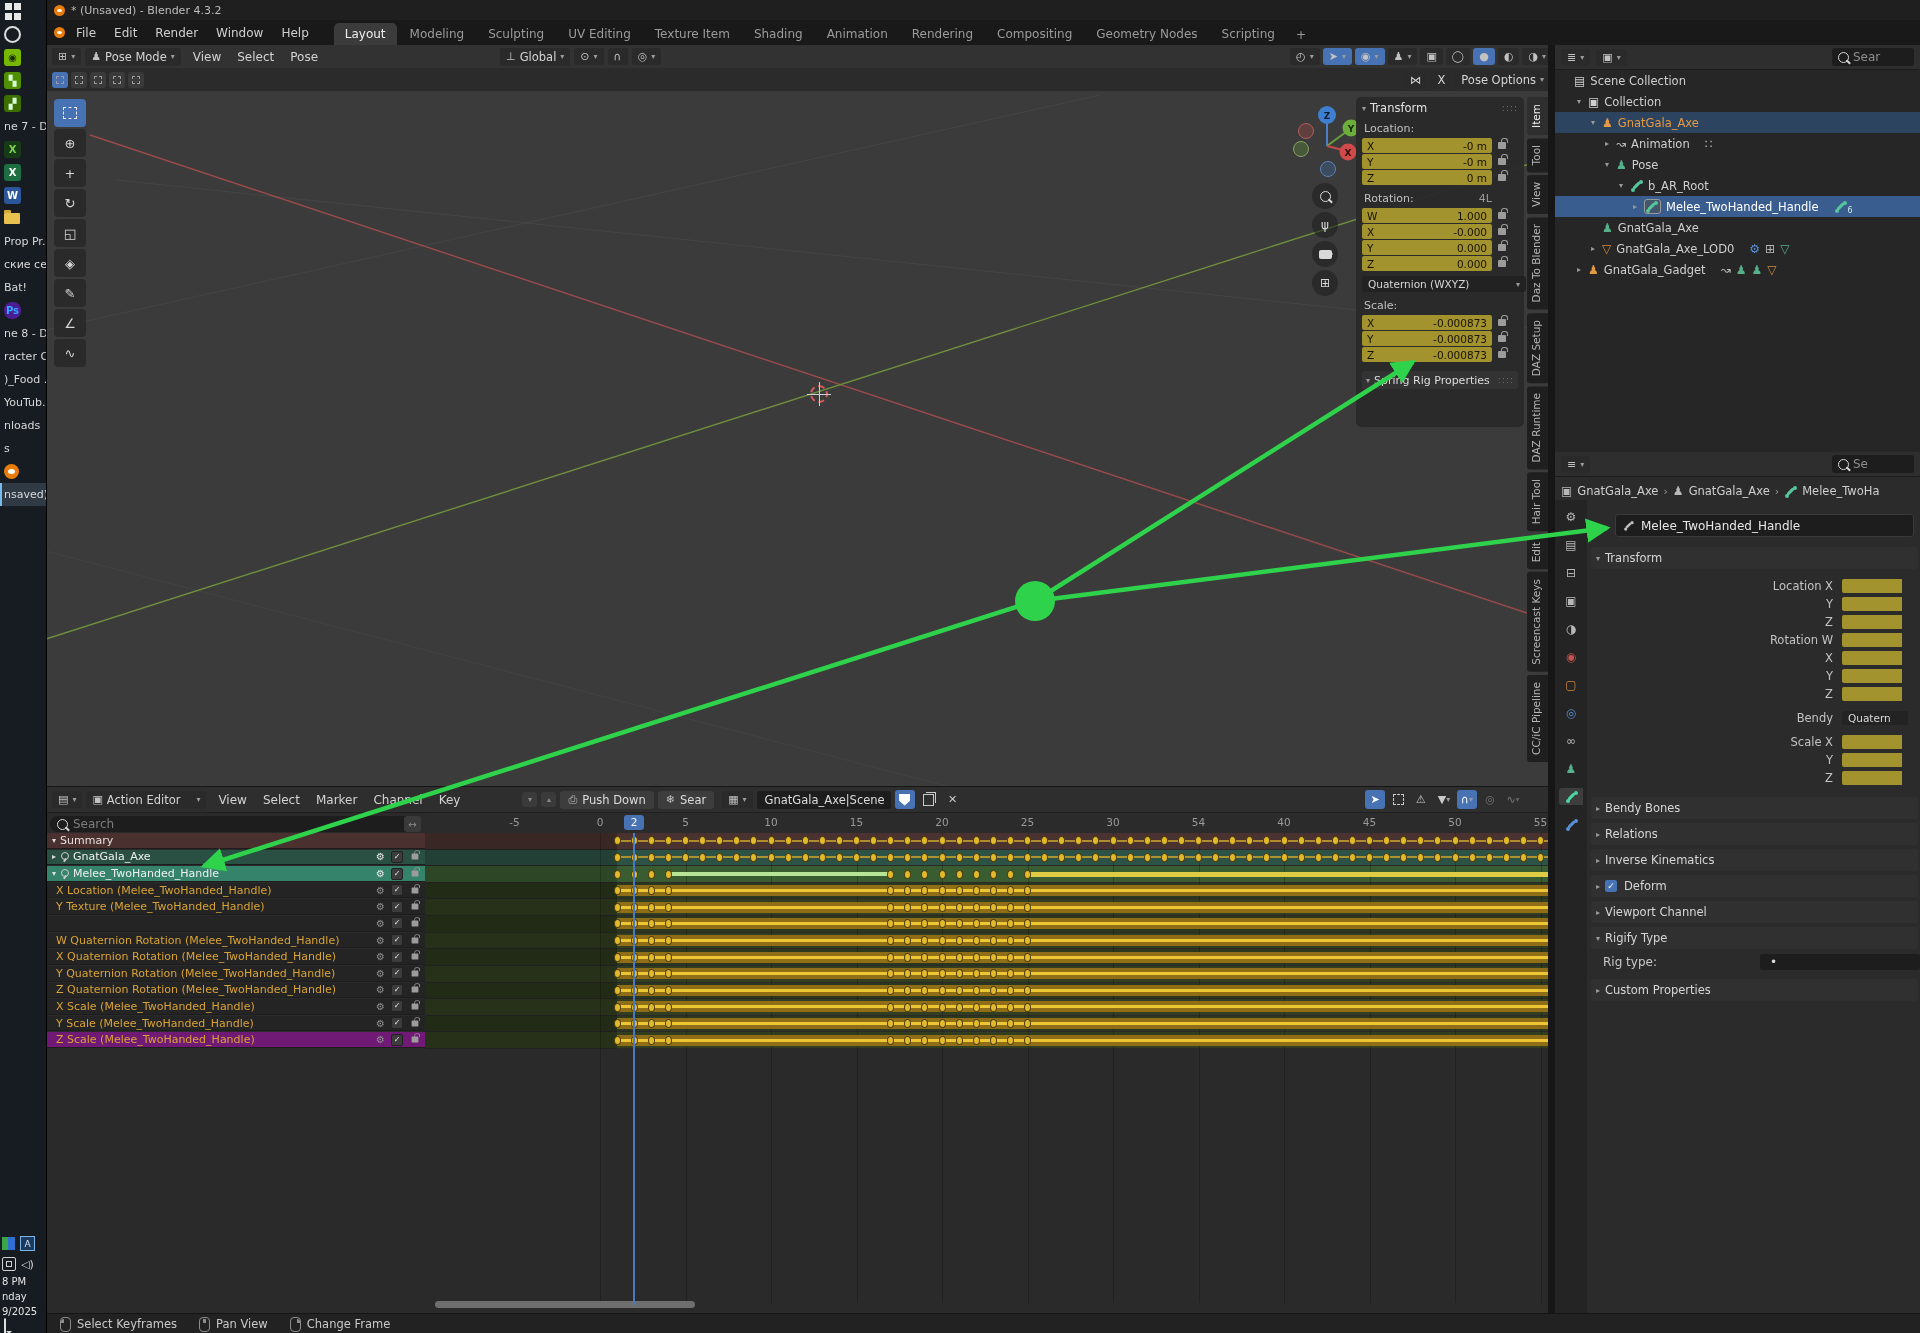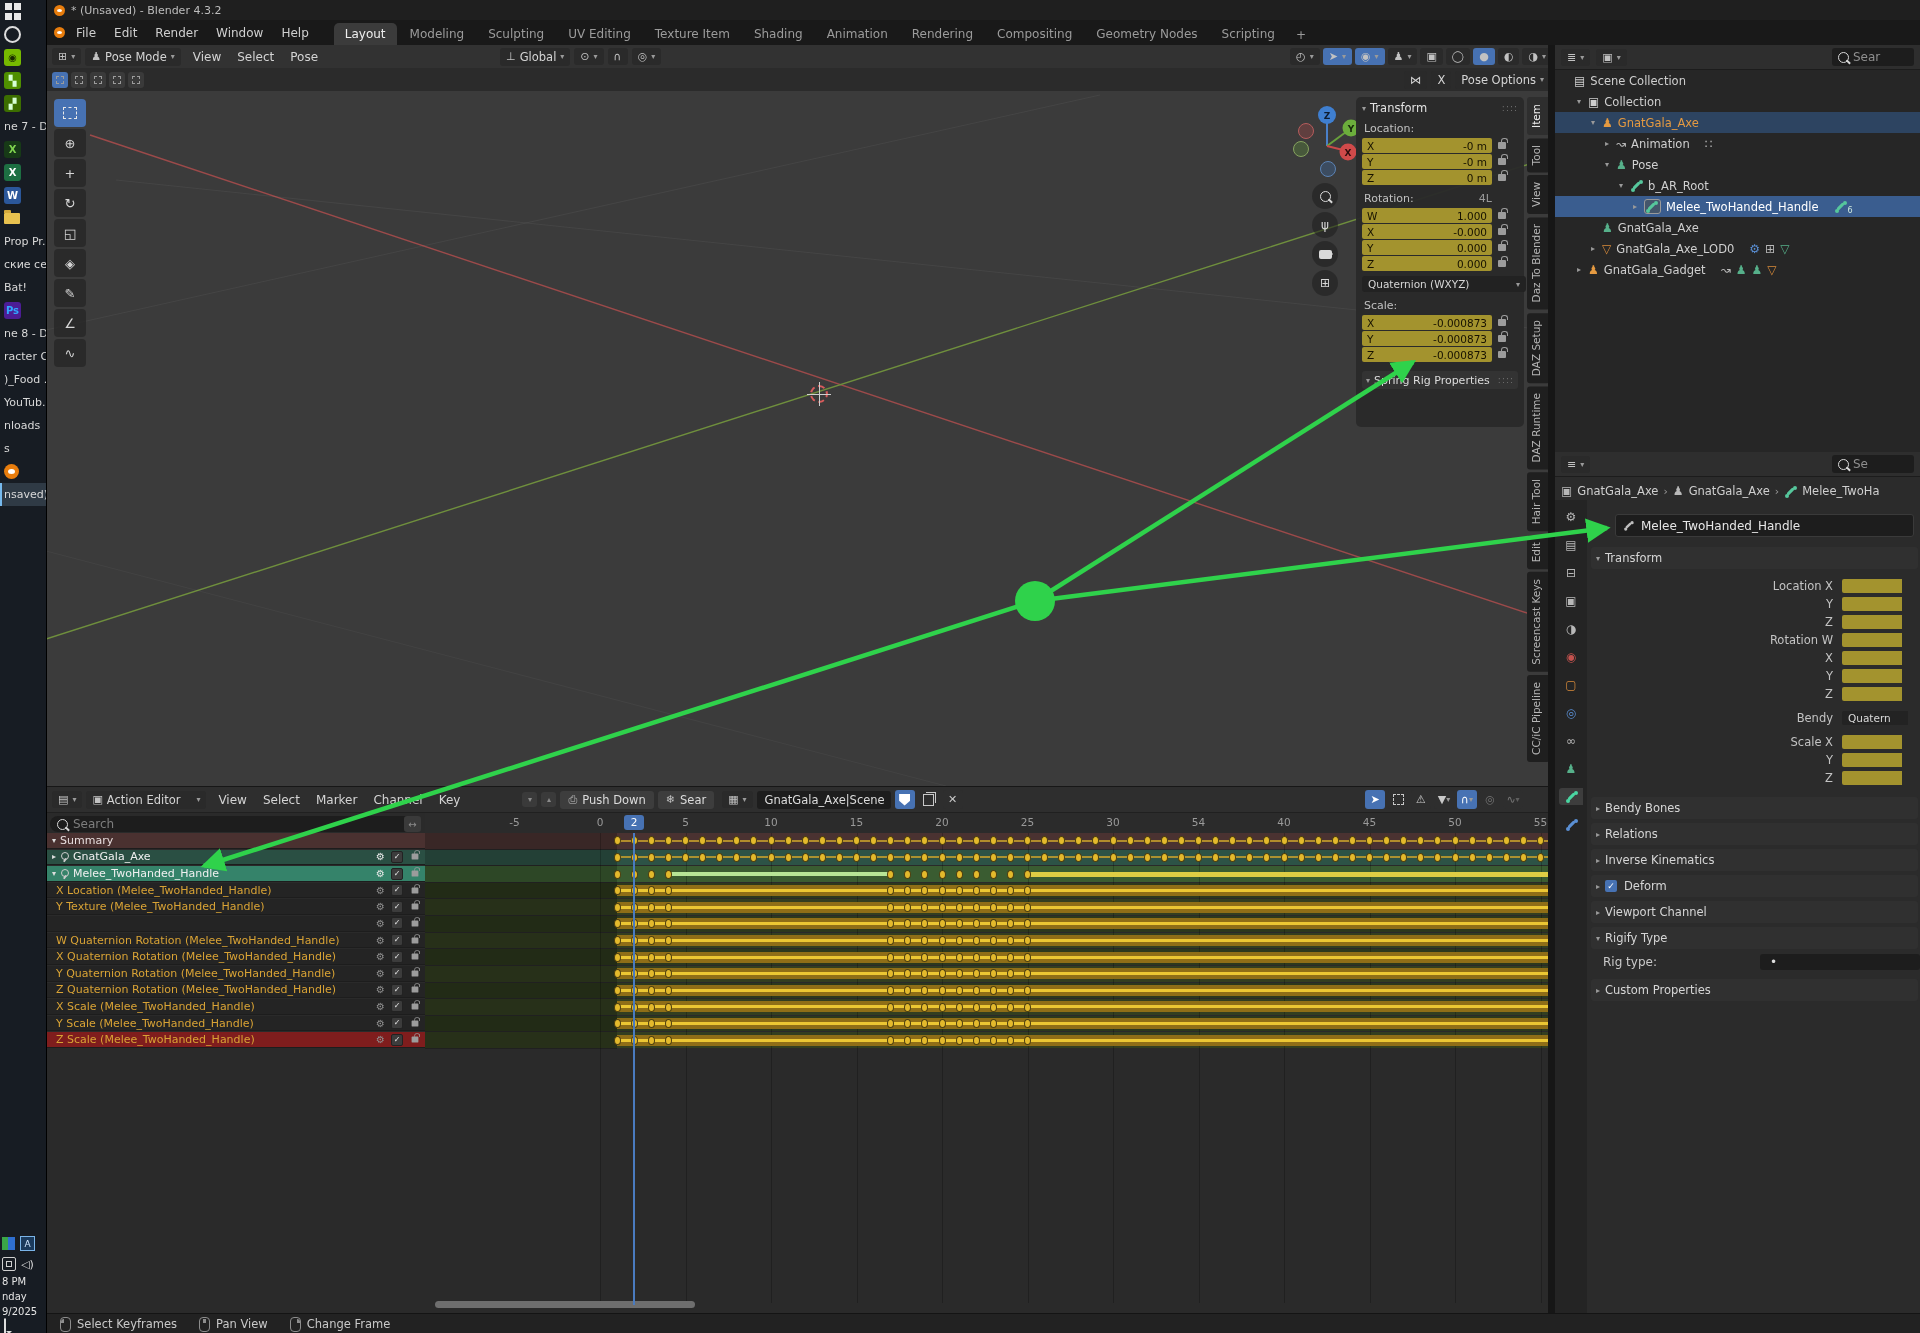--- a/index.html
+++ b/index.html
@@ -193,21 +193,21 @@
       <div class="tb-item">
         <span class="tb-ic" style="background: rgb(43, 87, 154); color: rgb(255, 255, 255);">W</span>
       </div>
       <div class="tb-item">
         <span class="ic-folder"></span>
       </div>
       <div class="tb-item">Prop Pr...</div>
       <div class="tb-item">ские се...</div>
       <div class="tb-item">Bat!</div>
       <div class="tb-item">
-        <span class="tb-ic" style="background: #4c1d95; color: rgb(49, 168, 255);">Ps</span>
+        <span class="tb-ic" style="background: #4c1d95; color: rgb(49, 168, 255); border-radius: 8px;">Ps</span>
       </div>
       <div class="tb-item">ne 8 - D...</div>
       <div class="tb-item">racter C...</div>
       <div class="tb-item">)_Food ...</div>
       <div class="tb-item">YouTub...</div>
       <div class="tb-item">nloads</div>
       <div class="tb-item">s</div>
       <div class="tb-item">
         <span class="ic-blend"></span>
       </div>
@@ -939,21 +939,21 @@
           <span class="rt">
             <span class="wrench">⚙</span>
             <span class="ch-check">✓</span>
             <span class="lock" style="transform: scale(0.85);"></span>
           </span>
         </div>
         <div class="ch-key" style="top: 228.82px; height: 15.62px; background: rgb(44, 56, 29);">
           <div style="position: absolute; left: 192.1px; width: 940.5px; top: 2.31px; height: 11px; background: rgb(143, 110, 23); z-index: 1;"></div>
           <div style="position: absolute; left: 192.1px; width: 940.5px; top: 6.31px; height: 3px; background: rgb(236, 199, 51); z-index: 2;"></div>
         </div>
-        <div class="ch-name" style="top: 245.44px; height: 15.62px; background: #7f1d1d;">
+        <div class="ch-name" style="top: 245.44px; height: 15.62px; background: #701a75;">
           <span class="chev" style="color: rgb(221, 221, 221);"></span>
           <span style="color: rgb(217, 163, 53);">Z Scale (Melee_TwoHanded_Handle)</span>
           <span class="rt">
             <span class="wrench">⚙</span>
             <span class="ch-check">✓</span>
             <span class="lock" style="transform: scale(0.85);"></span>
           </span>
         </div>
         <div class="ch-key" style="top: 245.44px; height: 15.62px; background: rgb(51, 62, 32);">
           <div style="position: absolute; left: 192.1px; width: 940.5px; top: 2.31px; height: 11px; background: rgb(143, 110, 23); z-index: 1;"></div>

